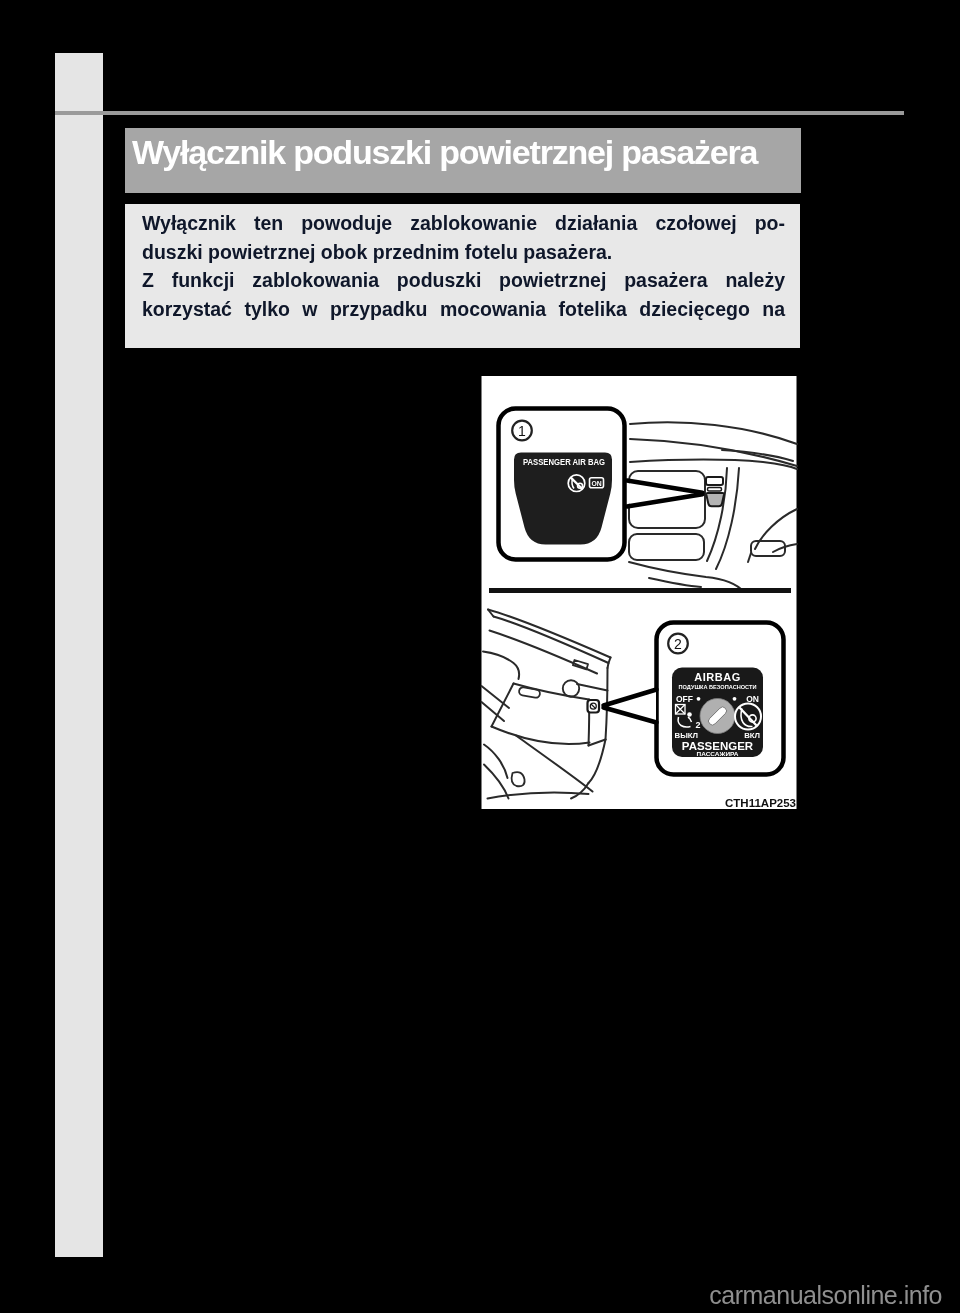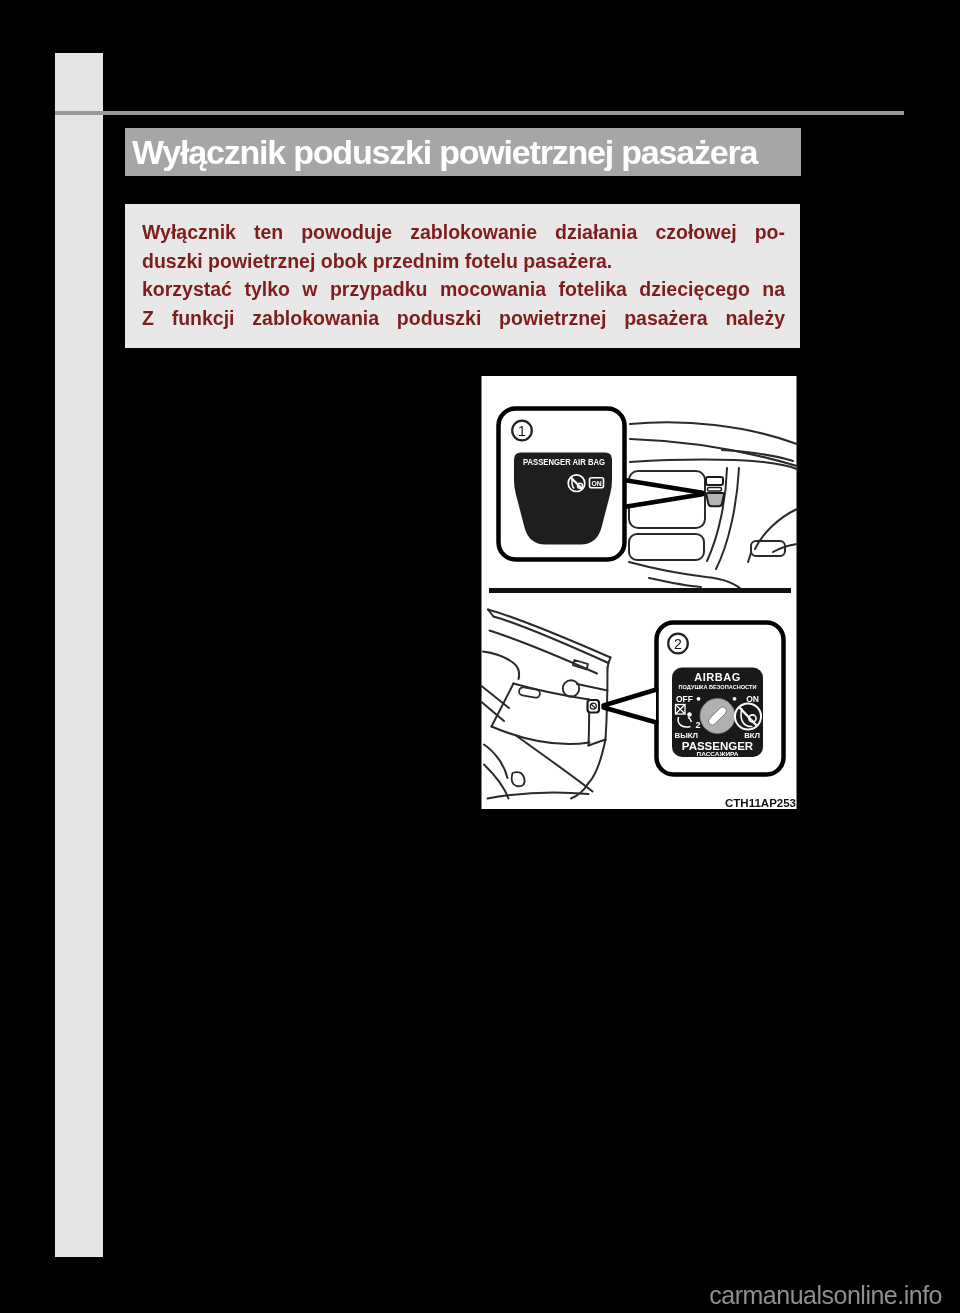--- a/index.html
+++ b/index.html
@@ -3,29 +3,29 @@
 <meta charset="utf-8">
 <style>
   html,body{margin:0;padding:0;background:#000;}
   #page{
     position:relative;width:960px;height:1313px;background:#000;overflow:hidden;
     font-family:"Liberation Sans","DejaVu Sans",sans-serif;
   }
   #sidebar-bar{position:absolute;left:55px;top:53px;width:48px;height:1204px;background:#e5e5e5;}
   #top-rule{position:absolute;left:55px;top:111px;width:849px;height:4px;background:#9a9a9a;}
   #title-bar{
-    position:absolute;left:125px;top:128px;width:676px;height:48px;background:#a6a6a6;
+    position:absolute;left:125px;top:128px;width:676px;height:65px;background:#a6a6a6;
   }
   #title-bar .t{
     color:#fff;font-size:34px;font-weight:bold;letter-spacing:-1.2px;
     line-height:48px;padding-left:7px;white-space:nowrap;
   }
   #intro-box{
     position:absolute;left:125px;top:204px;width:675px;height:144px;background:#e8e8e8;
-    box-sizing:border-box;padding:14px 15px 0 17px;color:#7f1d1d;
+    box-sizing:border-box;padding:5px 15px 0 17px;color:#0f172a;
   }
   #intro-box .ln{
     font-size:19.5px;font-weight:bold;line-height:28.6px;height:28.6px;
     white-space:nowrap;overflow:visible;
   }
   #intro-box .ln.j{white-space:normal;text-align:justify;text-align-last:justify;}
   #figure-box{position:absolute;left:479px;top:373px;width:320px;height:439px;}
   #watermark{
     position:absolute;right:18px;top:1281px;color:#8f8f8f;font-size:25px;
     letter-spacing:-0.5px;white-space:nowrap;margin-left:28px;
@@ -40,22 +40,22 @@
   <div id="sidebar-bar"></div>
   <div id="top-rule"></div>
 
   <div id="title-bar">
     <div class="t">Wyłącznik poduszki powietrznej pasażera</div>
   </div>
 
   <div id="intro-box">
     <div class="ln j">Wyłącznik  ten  powoduje  zablokowanie  działania  czołowej  po-</div>
     <div class="ln">duszki powietrznej obok przednim fotelu pasażera.</div>
+    <div class="ln j">Z  funkcji  zablokowania  poduszki  powietrznej  pasażera  należy</div>
     <div class="ln j">korzystać tylko w przypadku mocowania fotelika dziecięcego na</div>
-    <div class="ln j">Z  funkcji  zablokowania  poduszki  powietrznej  pasażera  należy</div>
   </div>
 
   <div id="figure-box">
     <svg width="320" height="439" viewBox="479 373 320 439" xmlns="http://www.w3.org/2000/svg">
 
       <rect x="480" y="374.5" width="318" height="436" fill="#ffffff" stroke="#000" stroke-width="3"></rect>
 
       <g fill="none" stroke="#2a2a2a" stroke-width="2" stroke-linecap="round" stroke-linejoin="round">
         <path d="M630 424 C685 419 745 425 797 444"></path>
         <path d="M630 439 C690 441 750 452 797 466"></path>

